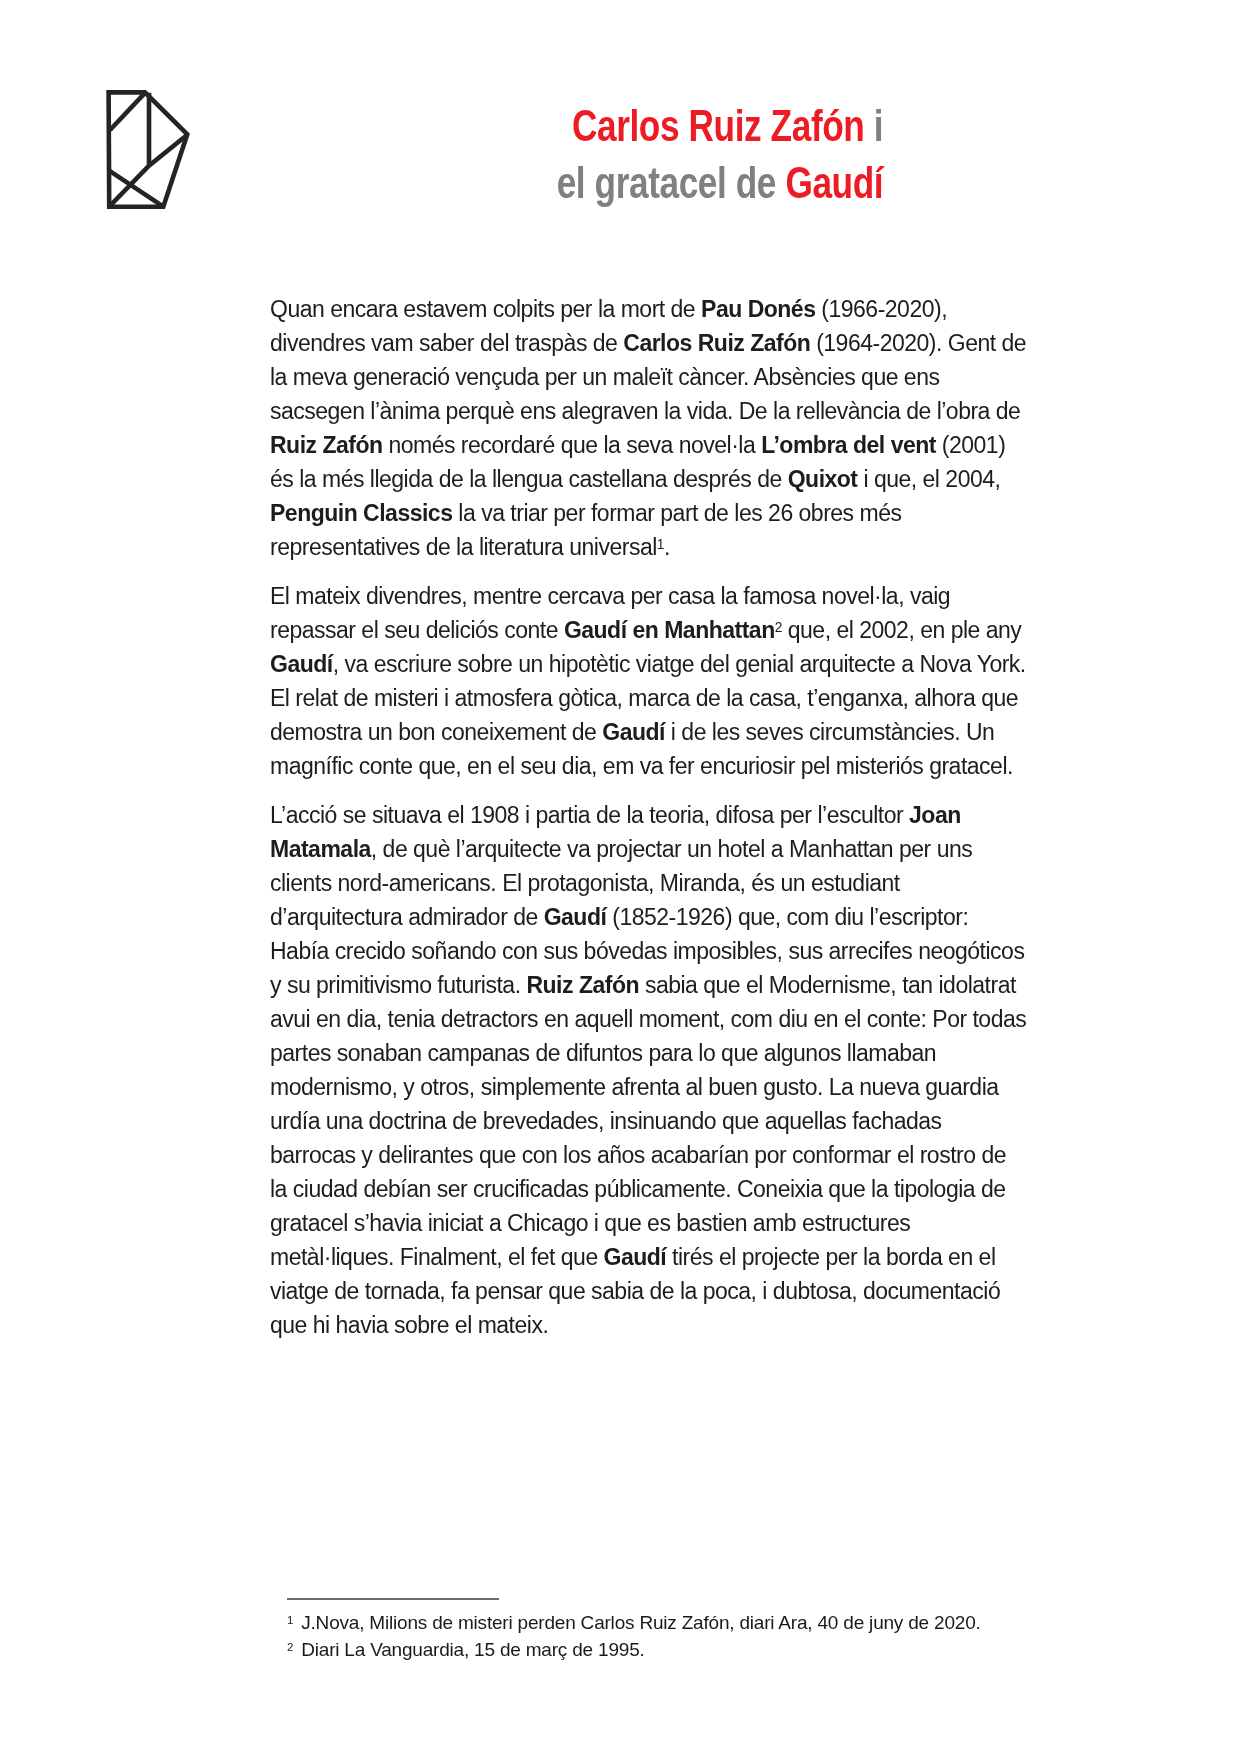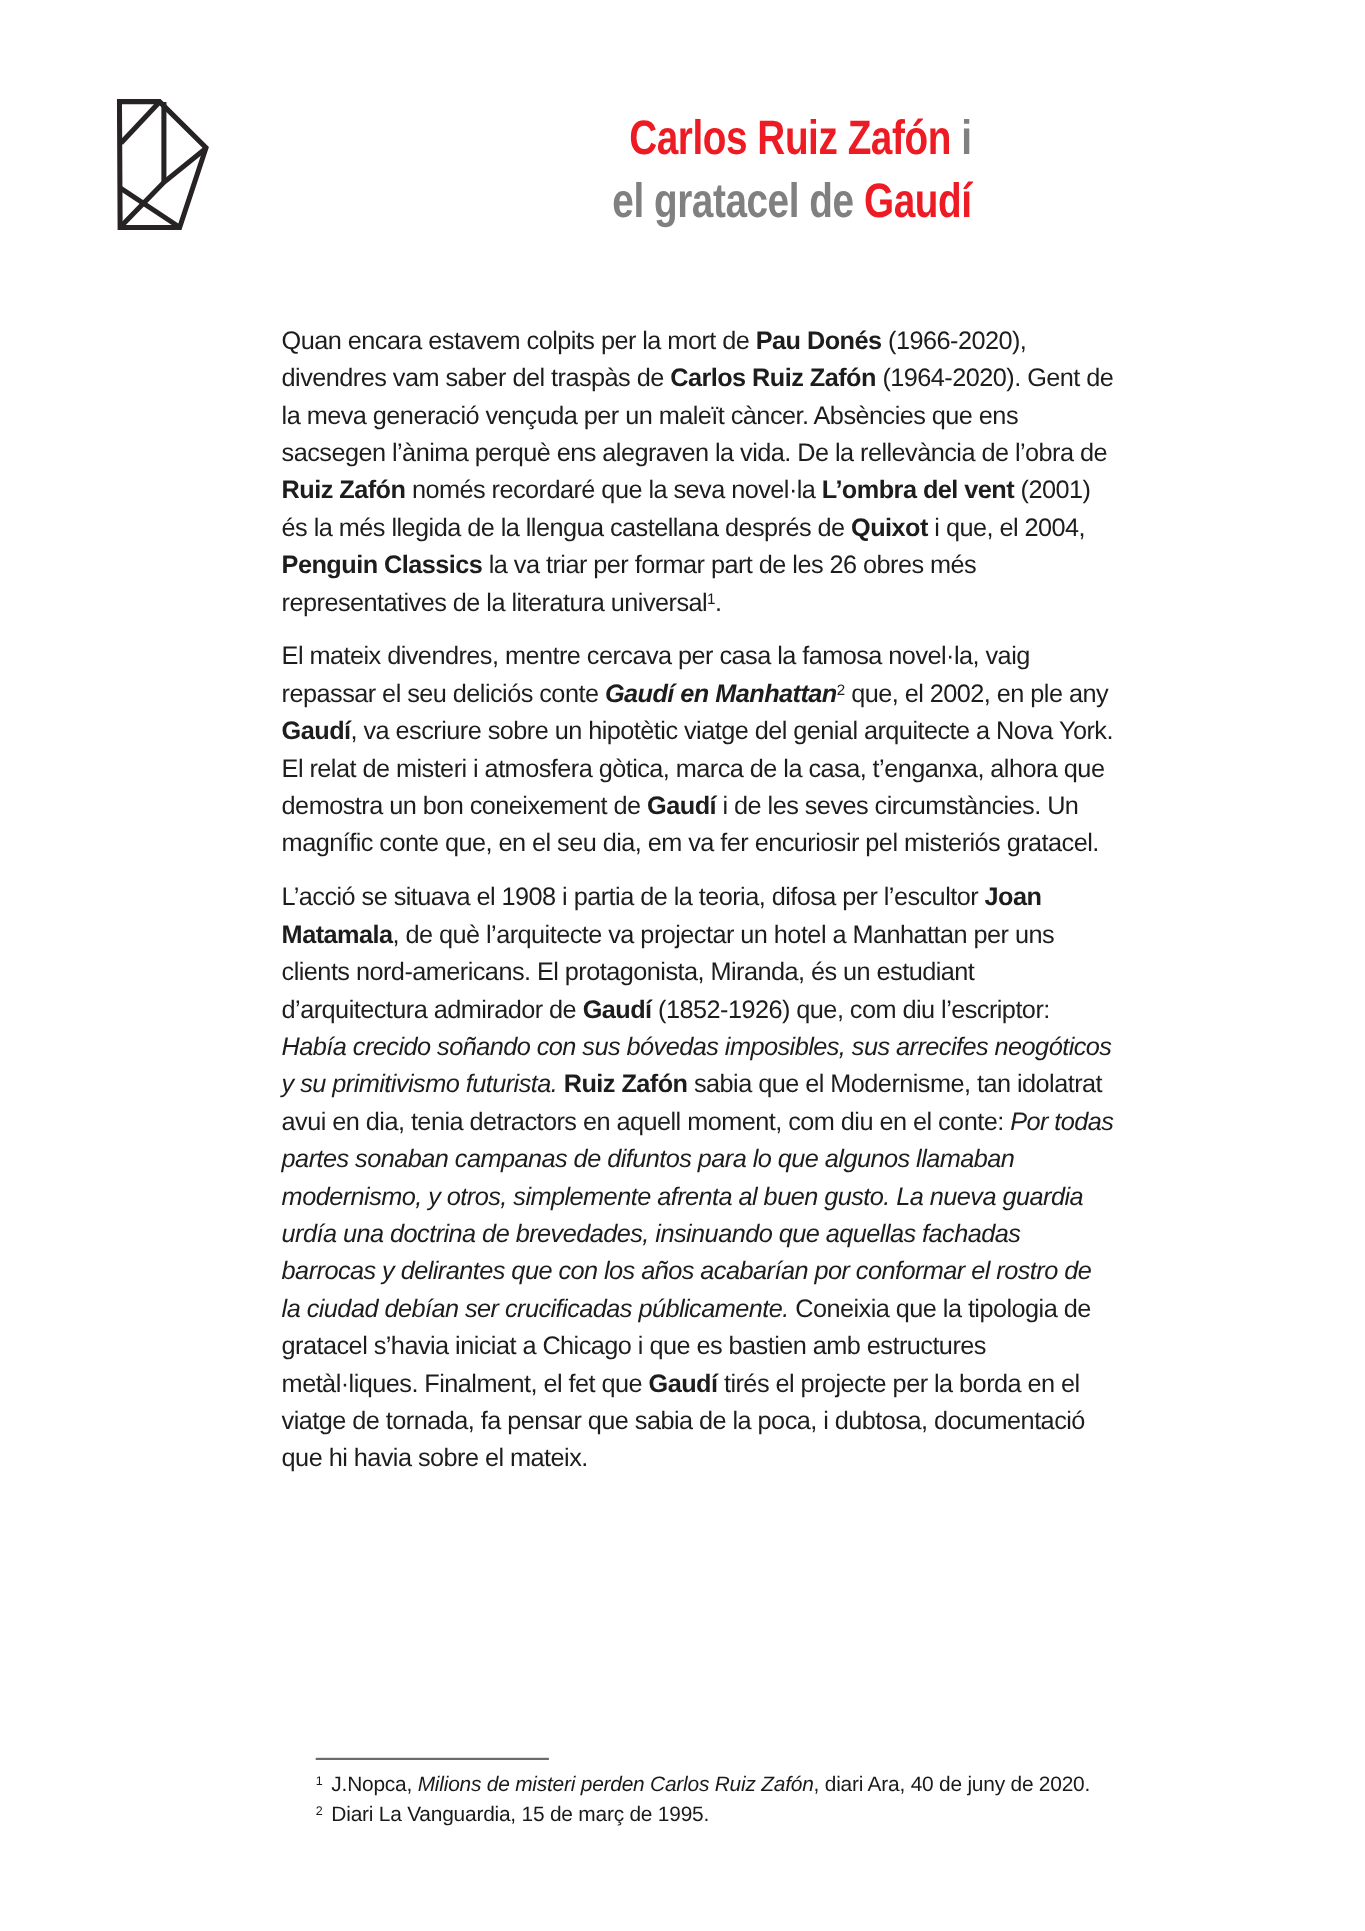--- a/index.html
+++ b/index.html
@@ -26,32 +26,32 @@
     font-weight:bold;
     font-size:44px;
     line-height:57px;
     letter-spacing:-0.5px;
     transform:scaleX(0.8);
     transform-origin:100% 0;
     white-space:nowrap;
   }
   .body-text{
     position:absolute;
-    left:256px;
+    left:270px;
     top:292px;
     width:758px;
     font-size:23px;
     line-height:34px;
     letter-spacing:-0.5px;
     color:#1d1d1d;
     text-align:left;
   }
   .para{margin:0 0 15px 0;}
   .b{font-weight:bold;}
-  .i{font-style:italic;}
+  .i{}
   sup{
     font-size:60%;
     line-height:0;
     vertical-align:baseline;
     position:relative;
     top:-0.45em;
   }
   .footnotes{
     position:absolute;
     left:287px;
@@ -99,20 +99,20 @@
 
   <div class="body-text">
       <div class="para"><span>Quan encara estavem colpits per la mort de </span><span class="b">Pau Donés</span><span> (1966-2020), divendres vam saber del traspàs de </span><span class="b">Carlos Ruiz Zafón</span><span> (1964-2020). Gent de la meva generació vençuda per un maleït càncer. Absències que ens sacsegen l’ànima perquè ens alegraven la vida. De la rellevància de l’obra de </span><span class="b">Ruiz Zafón</span><span> només recordaré que la seva novel·la </span><span class="b">L’ombra del vent</span><span> (2001) és la més llegida de la llengua castellana després de </span><span class="b">Quixot</span><span> i que, el 2004, </span><span class="b">Penguin Classics</span><span> la va triar per formar part de les 26 obres més representatives de la literatura universal</span><sup>1</sup><span>.</span></div>
       <div class="para"><span>El mateix divendres, mentre cercava per casa la famosa novel·la, vaig repassar el seu deliciós conte </span><span class="b i">Gaudí en Manhattan</span><sup>2</sup><span> que, el 2002, en ple any </span><span class="b">Gaudí</span><span>, va escriure sobre un hipotètic viatge del genial arquitecte a Nova York. El relat de misteri i atmosfera gòtica, marca de la casa, t’enganxa, alhora que demostra un bon coneixement de </span><span class="b">Gaudí</span><span> i de les seves circumstàncies. Un magnífic conte que, en el seu dia, em va fer encuriosir pel misteriós gratacel.</span></div>
       <div class="para"><span>L’acció se situava el 1908 i partia de la teoria, difosa per l’escultor </span><span class="b">Joan Matamala</span><span>, de què l’arquitecte va projectar un hotel a Manhattan per uns clients nord-americans. El protagonista, Miranda, és un estudiant d’arquitectura admirador de </span><span class="b">Gaudí</span><span> (1852-1926) que, com diu l’escriptor: </span><span class="i">Había crecido soñando con sus bóvedas imposibles, sus arrecifes neogóticos y su primitivismo futurista.</span><span> </span><span class="b">Ruiz Zafón</span><span> sabia que el Modernisme, tan idolatrat avui en dia, tenia detractors en aquell moment, com diu en el conte: </span><span class="i">Por todas partes sonaban campanas de difuntos para lo que algunos llamaban modernismo, y otros, simplemente afrenta al buen gusto. La nueva guardia urdía una doctrina de brevedades, insinuando que aquellas fachadas barrocas y delirantes que con los años acabarían por conformar el rostro de la ciudad debían ser crucificadas públicamente.</span><span> Coneixia que la tipologia de gratacel s’havia iniciat a Chicago i que es bastien amb estructures metàl·liques. Finalment, el fet que </span><span class="b">Gaudí</span><span> tirés el projecte per la borda en el viatge de tornada, fa pensar que sabia de la poca, i dubtosa, documentació que hi havia sobre el mateix.</span></div>
     </div>
 
   <div class="footnotes">
     <div class="fn-rule"></div>
     <div>
-        <div class="footnote"><sup class="fn-marker">1</sup> <span>J.Nopca, </span><span class="i">Milions de misteri perden Carlos Ruiz Zafón</span><span>, diari Ara, 40 de juny de 2020.</span></div>
+        <div class="footnote"><sup class="fn-marker">1</sup> <span>J.Nova, </span><span class="i">Milions de misteri perden Carlos Ruiz Zafón</span><span>, diari Ara, 40 de juny de 2020.</span></div>
         <div class="footnote"><sup class="fn-marker">2</sup> <span>Diari La Vanguardia, 15 de març de 1995.</span></div>
       </div>
   </div>
 
   <div class="page-number">1</div>
 
 </div>
 
 </body></html>

